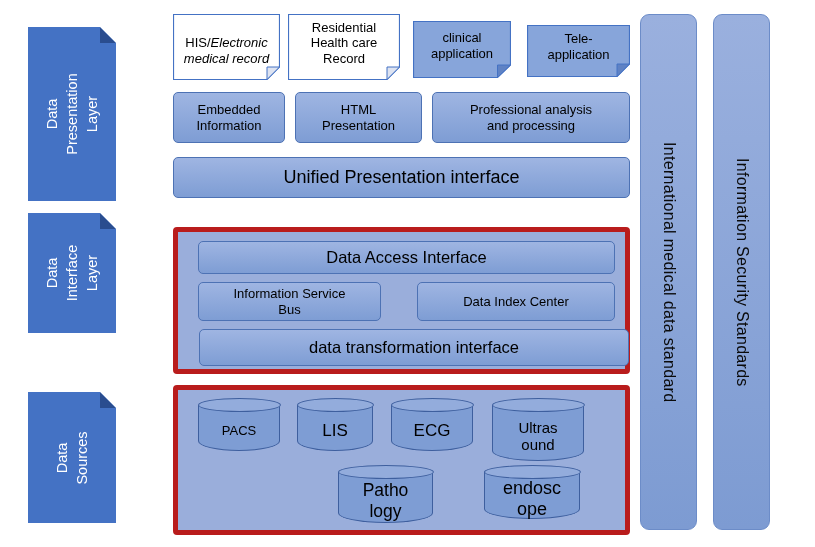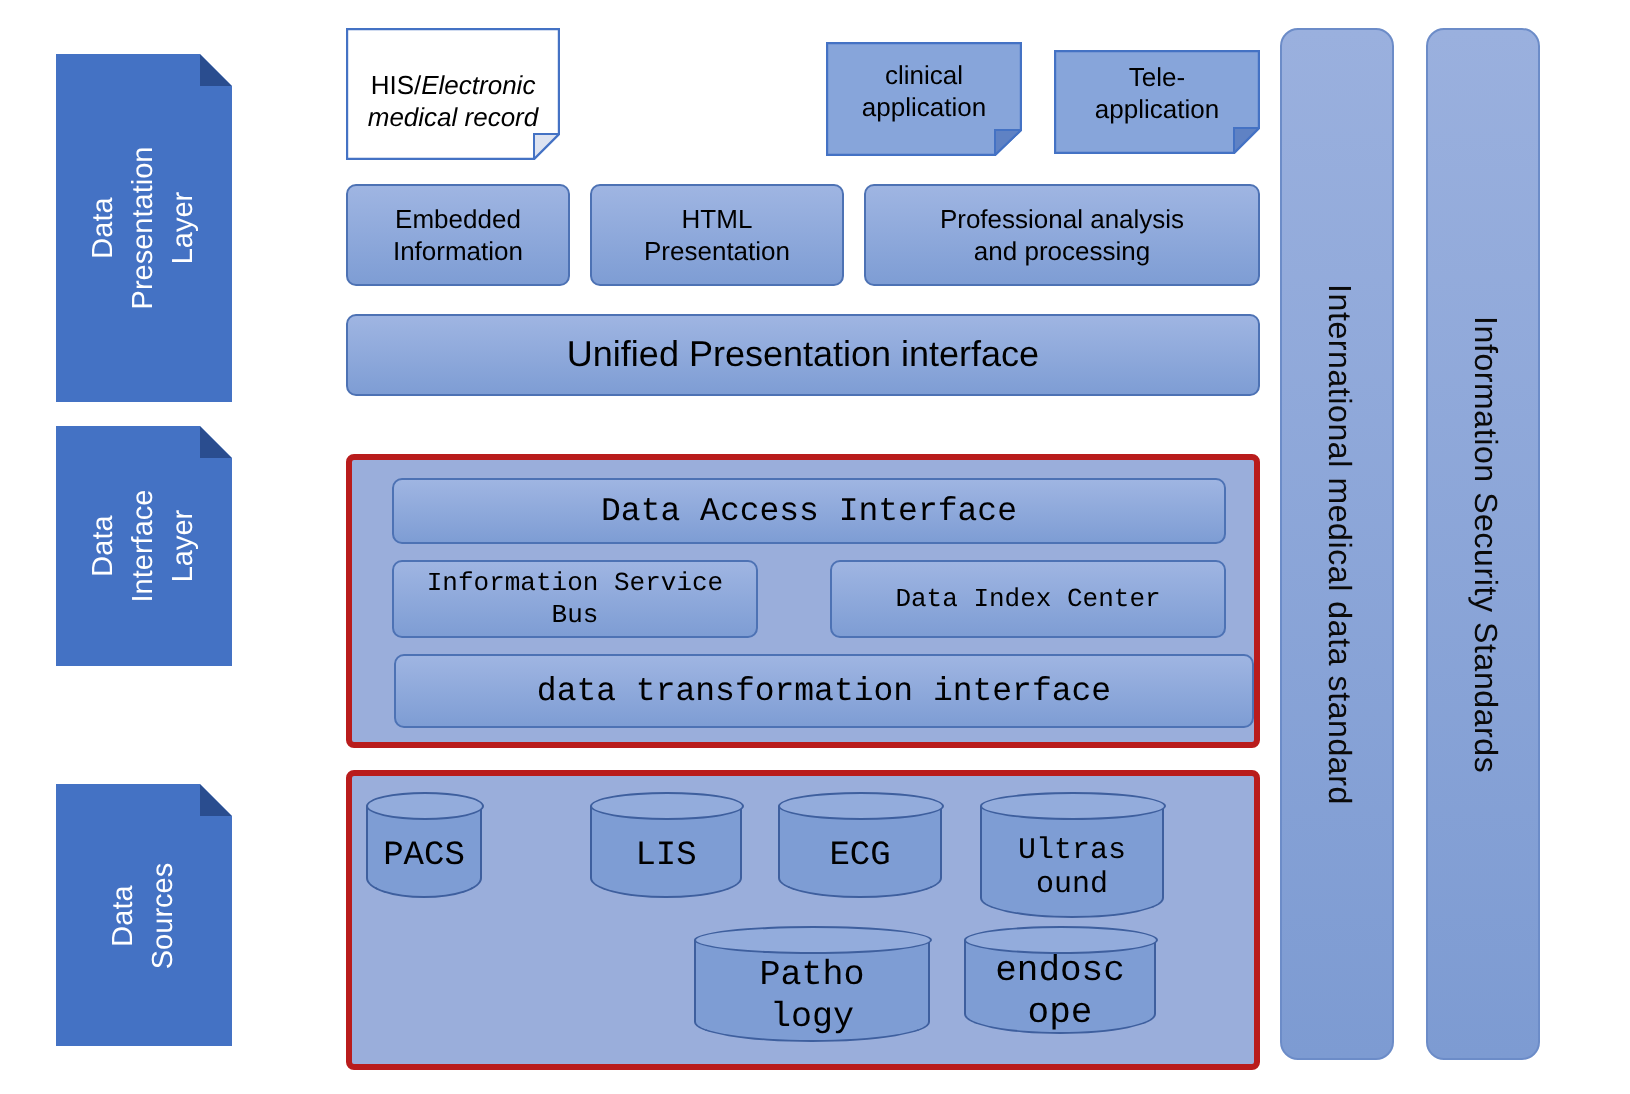--- a/index.html
+++ b/index.html
@@ -25,21 +25,21 @@
   .it{font-style:italic;}
 
   
   .bx{position:absolute;background:linear-gradient(180deg,#9FB5E2 0%,#7E9DD4 100%);
     border:1px solid #4d72b4;border-radius:5px;display:flex;align-items:center;justify-content:center;
     text-align:center;font-size:13px;line-height:1.2;white-space:pre-line;box-sizing:border-box;}
   .bx.big{font-size:18px;}
   .bx.med{font-size:16.5px;}
 
   
-  .panel{position:absolute;background:#9AAEDB;border:3px solid #b91c1c;border-radius:4px;box-sizing:border-box;font-family:Liberation Mono, monospace;}
+  .panel{position:absolute;background:#9AAEDB;border:5px solid #b91c1c;border-radius:4px;box-sizing:border-box;}
 
   
   .cyl{position:absolute;background:#7E9DD4;border:1.5px solid #3E5F9E;border-top:none;
     border-radius:0 0 50% 50% / 0 0 10px 10px;display:flex;align-items:center;justify-content:center;
     text-align:center;white-space:pre-line;line-height:1.15;box-sizing:border-box;padding-top:7px;}
   .cyl::before{content:"";position:absolute;left:-1.5px;right:-1.5px;top:-7px;height:14px;
     background:#93ACDC;border:1.5px solid #3E5F9E;border-radius:50%;box-sizing:border-box;}
 
   
   .bar{position:absolute;background:linear-gradient(180deg,#9AB0DE 0%,#7D9BD2 100%);
@@ -75,20 +75,29 @@
       <path d="M0.5,0.5 H106.5 V53 L94,65.5 H0.5 Z" fill="#ffffff" stroke="#4472C4" stroke-width="1.2"></path>
       <path d="M94,65.5 V53 H106.5 Z" fill="#DDE3F1" stroke="#4472C4" stroke-width="1"></path>
     </svg>
     <div class="note-text">
       <div class="nt-inner">
         <span>HIS/</span><span class="it">Electronic medical record</span>
       </div>
     </div>
   </div>
 
+  <div class="note" style="left:288px;top:14px;width:112px;height:66px">
+    <svg viewBox="0 0 112 66">
+      <path d="M0.5,0.5 H111.5 V53 L99,65.5 H0.5 Z" fill="#ffffff" stroke="#4472C4" stroke-width="1.2"></path>
+      <path d="M99,65.5 V53 H111.5 Z" fill="#DDE3F1" stroke="#4472C4" stroke-width="1"></path>
+    </svg>
+    <div class="note-text">Residential
+Health care
+Record</div>
+  </div>
 
   <div class="note" style="left:413px;top:21px;width:98px;height:57px">
     <svg viewBox="0 0 98 57">
       <path d="M0.5,0.5 H97.5 V44 L84.5,56.5 H0.5 Z" fill="#87A5DA" stroke="#4472C4" stroke-width="1.2"></path>
       <path d="M84.5,56.5 V44 H97.5 Z" fill="#5F82C4" stroke="#4472C4" stroke-width="1"></path>
     </svg>
     <div class="note-text">clinical
 application</div>
   </div>
 
@@ -112,26 +121,26 @@
 
   <div class="panel" style="left:173px;top:227px;width:457px;height:147px">
     <div class="bx med" style="left:20px;top:9px;width:417px;height:33px">Data Access Interface</div>
     <div class="bx" style="left:239px;top:50px;width:198px;height:39px">Data Index Center</div>
     <div class="bx" style="left:20px;top:50px;width:183px;height:39px">Information Service
 Bus</div>
     <div class="bx med" style="left:21px;top:97px;width:430px;height:37px">data transformation interface</div>
   </div>
 
   <div class="panel" style="left:173px;top:385px;width:457px;height:150px">
-    <div class="cyl" style="left:7px;top:15px;width:58px;height:46px;font-size:17px">PACS</div>
+    <div class="cyl" style="left:20px;top:15px;width:82px;height:46px;font-size:13px">PACS</div>
     <div class="cyl" style="left:119px;top:15px;width:76px;height:46px;font-size:17px">LIS</div>
     <div class="cyl" style="left:213px;top:15px;width:82px;height:46px;font-size:17px">ECG</div>
     <div class="cyl" style="left:314px;top:15px;width:92px;height:56px;font-size:15px">Ultras
 ound</div>
-    <div class="cyl" style="left:171px;top:82px;width:118px;height:51px;font-size:17.5px">Patho
+    <div class="cyl" style="left:160px;top:82px;width:95px;height:51px;font-size:17.5px">Patho
 logy</div>
     <div class="cyl" style="left:306px;top:82px;width:96px;height:47px;font-size:18px">endosc
 ope</div>
   </div>
 
   <div class="bar" style="left:640px;top:14px;width:57px;height:516px">
     <span>International medical data standard</span>
   </div>
   <div class="bar" style="left:713px;top:14px;width:57px;height:516px">
     <span>Information Security Standards</span>

